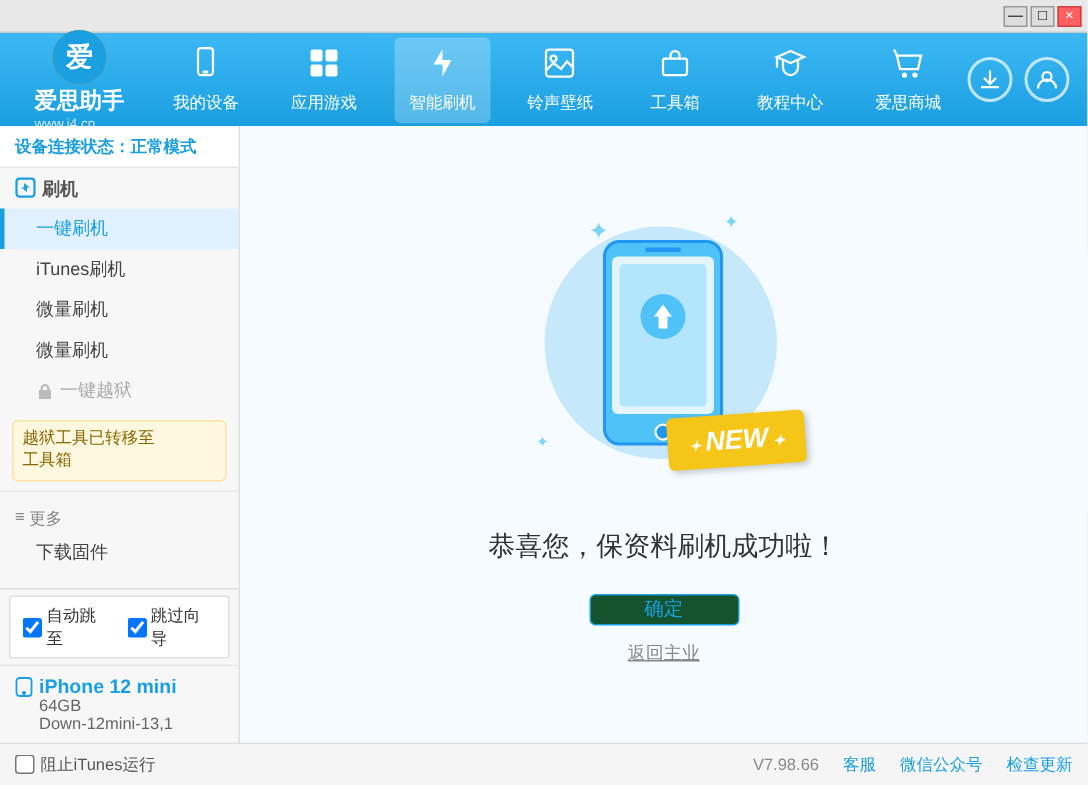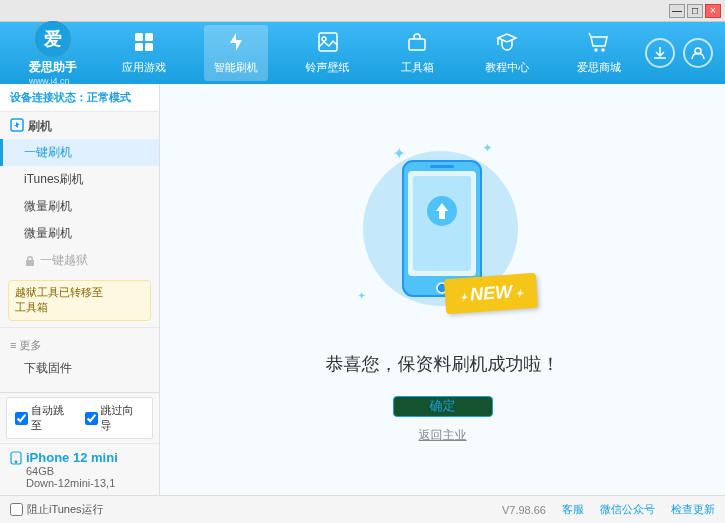--- a/index.html
+++ b/index.html
@@ -321,26 +321,35 @@
 
 <div class="top-nav">
   <div class="logo-area">
     <div class="logo-icon" style="background:#ff7700; font-size:20px; border-radius:50%;">
       <svg width="36" height="36" viewBox="0 0 36 36">
         <circle cx="18" cy="18" r="18" fill="#1a9fe0"></circle>
         <text x="18" y="24" text-anchor="middle" font-size="18" fill="white" font-weight="bold">爱</text>
       </svg>
     </div>
     <div class="logo-text">
-      <div style="font-size:12px;color:white;font-weight:bold;">爱思助手</div>
+      <div style="font-size:15px;color:white;font-weight:bold;">爱思助手</div>
       <div style="font-size:9px;color:rgba(255,255,255,0.8);">www.i4.cn</div>
     </div>
   </div>
 
   <div class="nav-items">
+    <div class="nav-item">
+      <div class="nav-icon">
+        <svg width="22" height="22" viewBox="0 0 22 22" fill="white">
+            <rect x="6" y="1" width="10" height="18" rx="2" stroke="white" stroke-width="1.5" fill="none"></rect>
+            <rect x="9" y="16" width="4" height="2" rx="1" fill="white"></rect>
+          </svg>
+      </div>
+      <div class="nav-label">我的设备</div>
+    </div>
     <div class="nav-item">
       <div class="nav-icon">
         <svg width="22" height="22" viewBox="0 0 22 22" fill="white">
             <rect x="2" y="2" width="8" height="8" rx="1.5" fill="white"></rect>
             <rect x="12" y="2" width="8" height="8" rx="1.5" fill="white"></rect>
             <rect x="2" y="12" width="8" height="8" rx="1.5" fill="white"></rect>
             <rect x="12" y="12" width="8" height="8" rx="1.5" fill="white"></rect>
           </svg>
       </div>
       <div class="nav-label">应用游戏</div>

